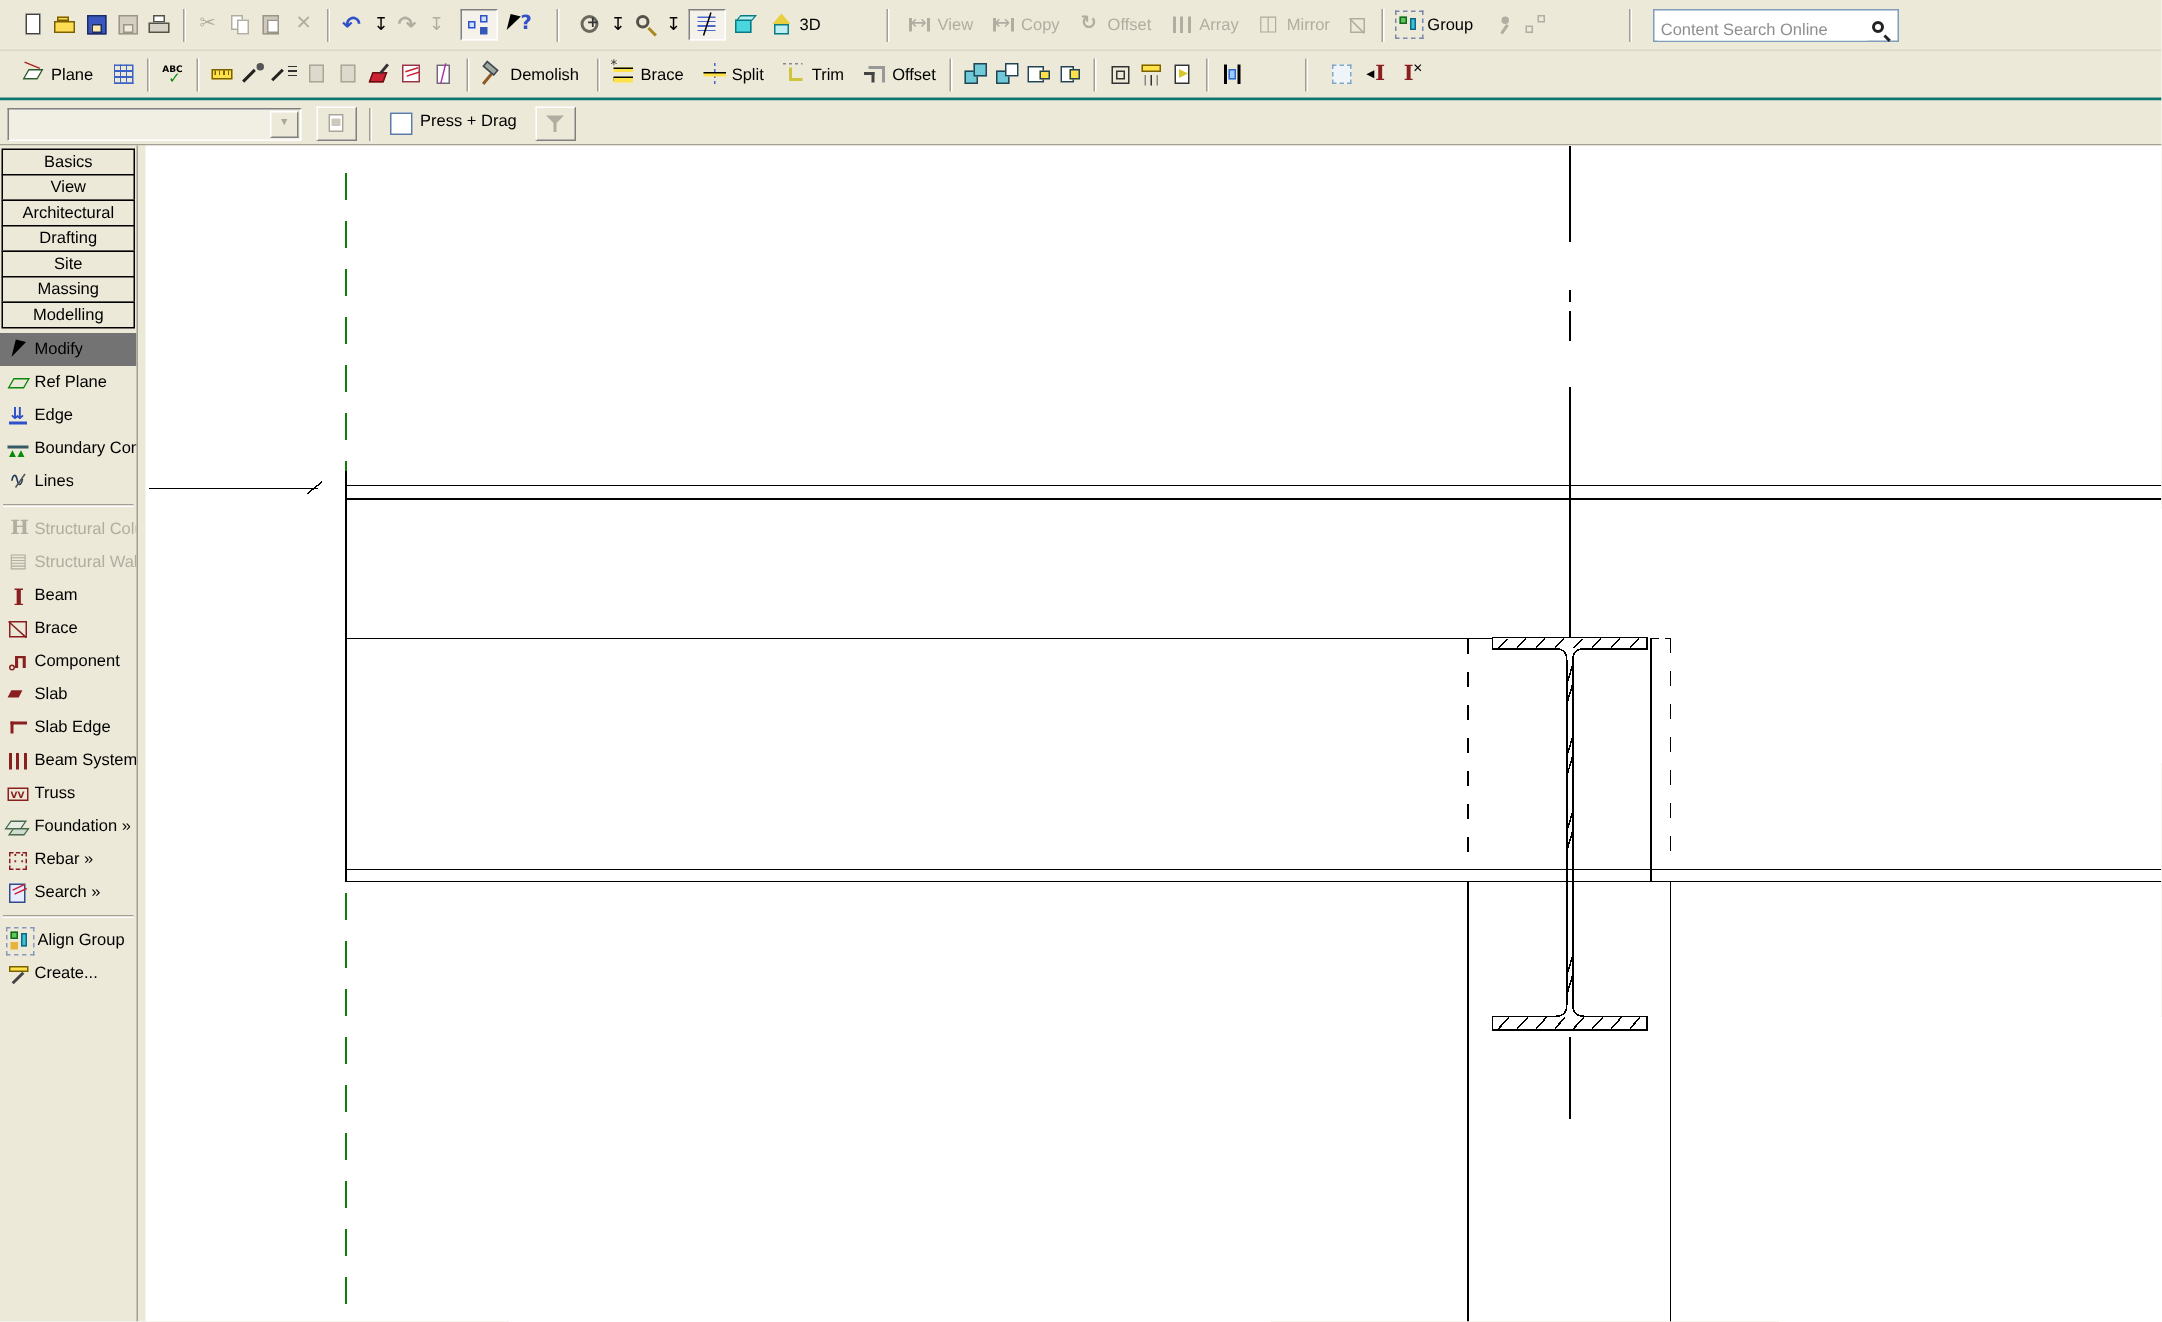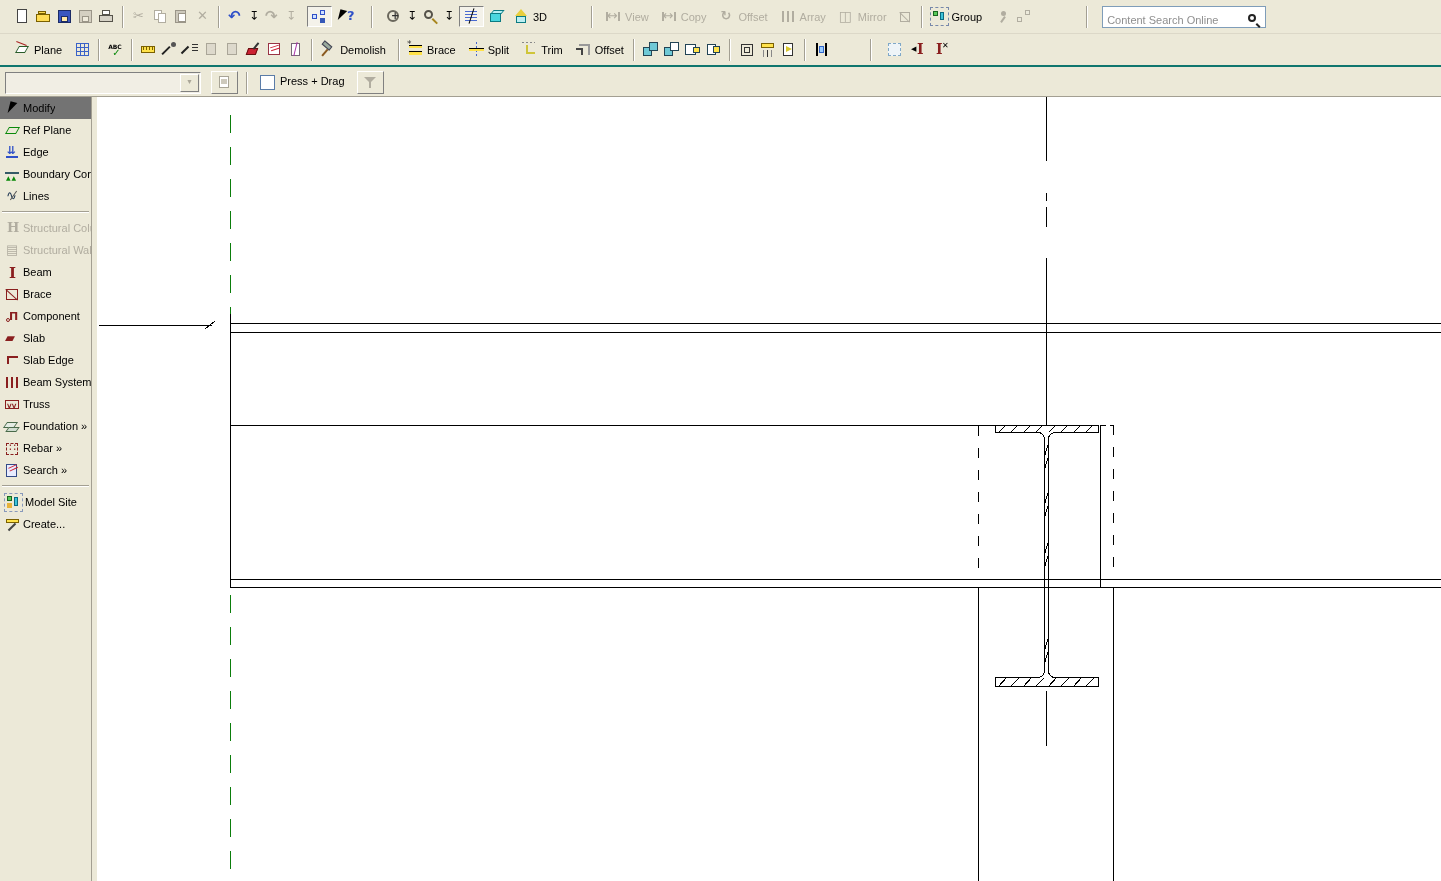--- a/index.html
+++ b/index.html
@@ -285,20 +285,29 @@
   <span class="vsep" style="margin-left:6px;margin-right:8px"></span>
   <span class="chk">
     <span class="cb"></span>
     <span class="lbl">Press + Drag</span>
   </span>
   <span class="rbtn" style="margin-left:4px"><span class="ic ic-filter"></span></span>
 </div>
 
 <div class="main">
   <div class="sidebar">
+    <div class="tabs" id="sb-tabs">
+        <div class="tab">Basics</div>
+        <div class="tab">View</div>
+        <div class="tab">Architectural</div>
+        <div class="tab">Drafting</div>
+        <div class="tab">Site</div>
+        <div class="tab">Massing</div>
+        <div class="tab">Modelling</div>
+      </div>
     <div id="sb-items">
         <div class="item active">
           <span class="ic ic-cursor"></span>
           <span class="ilbl">Modify</span>
         </div>
         <div class="item">
           <span class="ic ic-refplane"></span>
           <span class="ilbl">Ref Plane</span>
         </div>
         <div class="item">
@@ -358,21 +367,21 @@
           <span class="ic ic-rebar"></span>
           <span class="ilbl">Rebar »</span>
         </div>
         <div class="item">
           <span class="ic ic-open2"></span>
           <span class="ilbl">Search »</span>
         </div>
         <div class="isep"></div>
         <div class="item">
           <span class="ic ic-mgroup"></span>
-          <span class="ilbl">Model Site</span>
+          <span class="ilbl">Align Group</span>
         </div>
         <div class="item">
           <span class="ic ic-create"></span>
           <span class="ilbl">Create...</span>
         </div>
       </div>
   </div>
   <div class="gutter"></div>
   <div class="canvas">
     <svg id="cv" width="1344" height="785" viewBox="97 96 1344 785">

